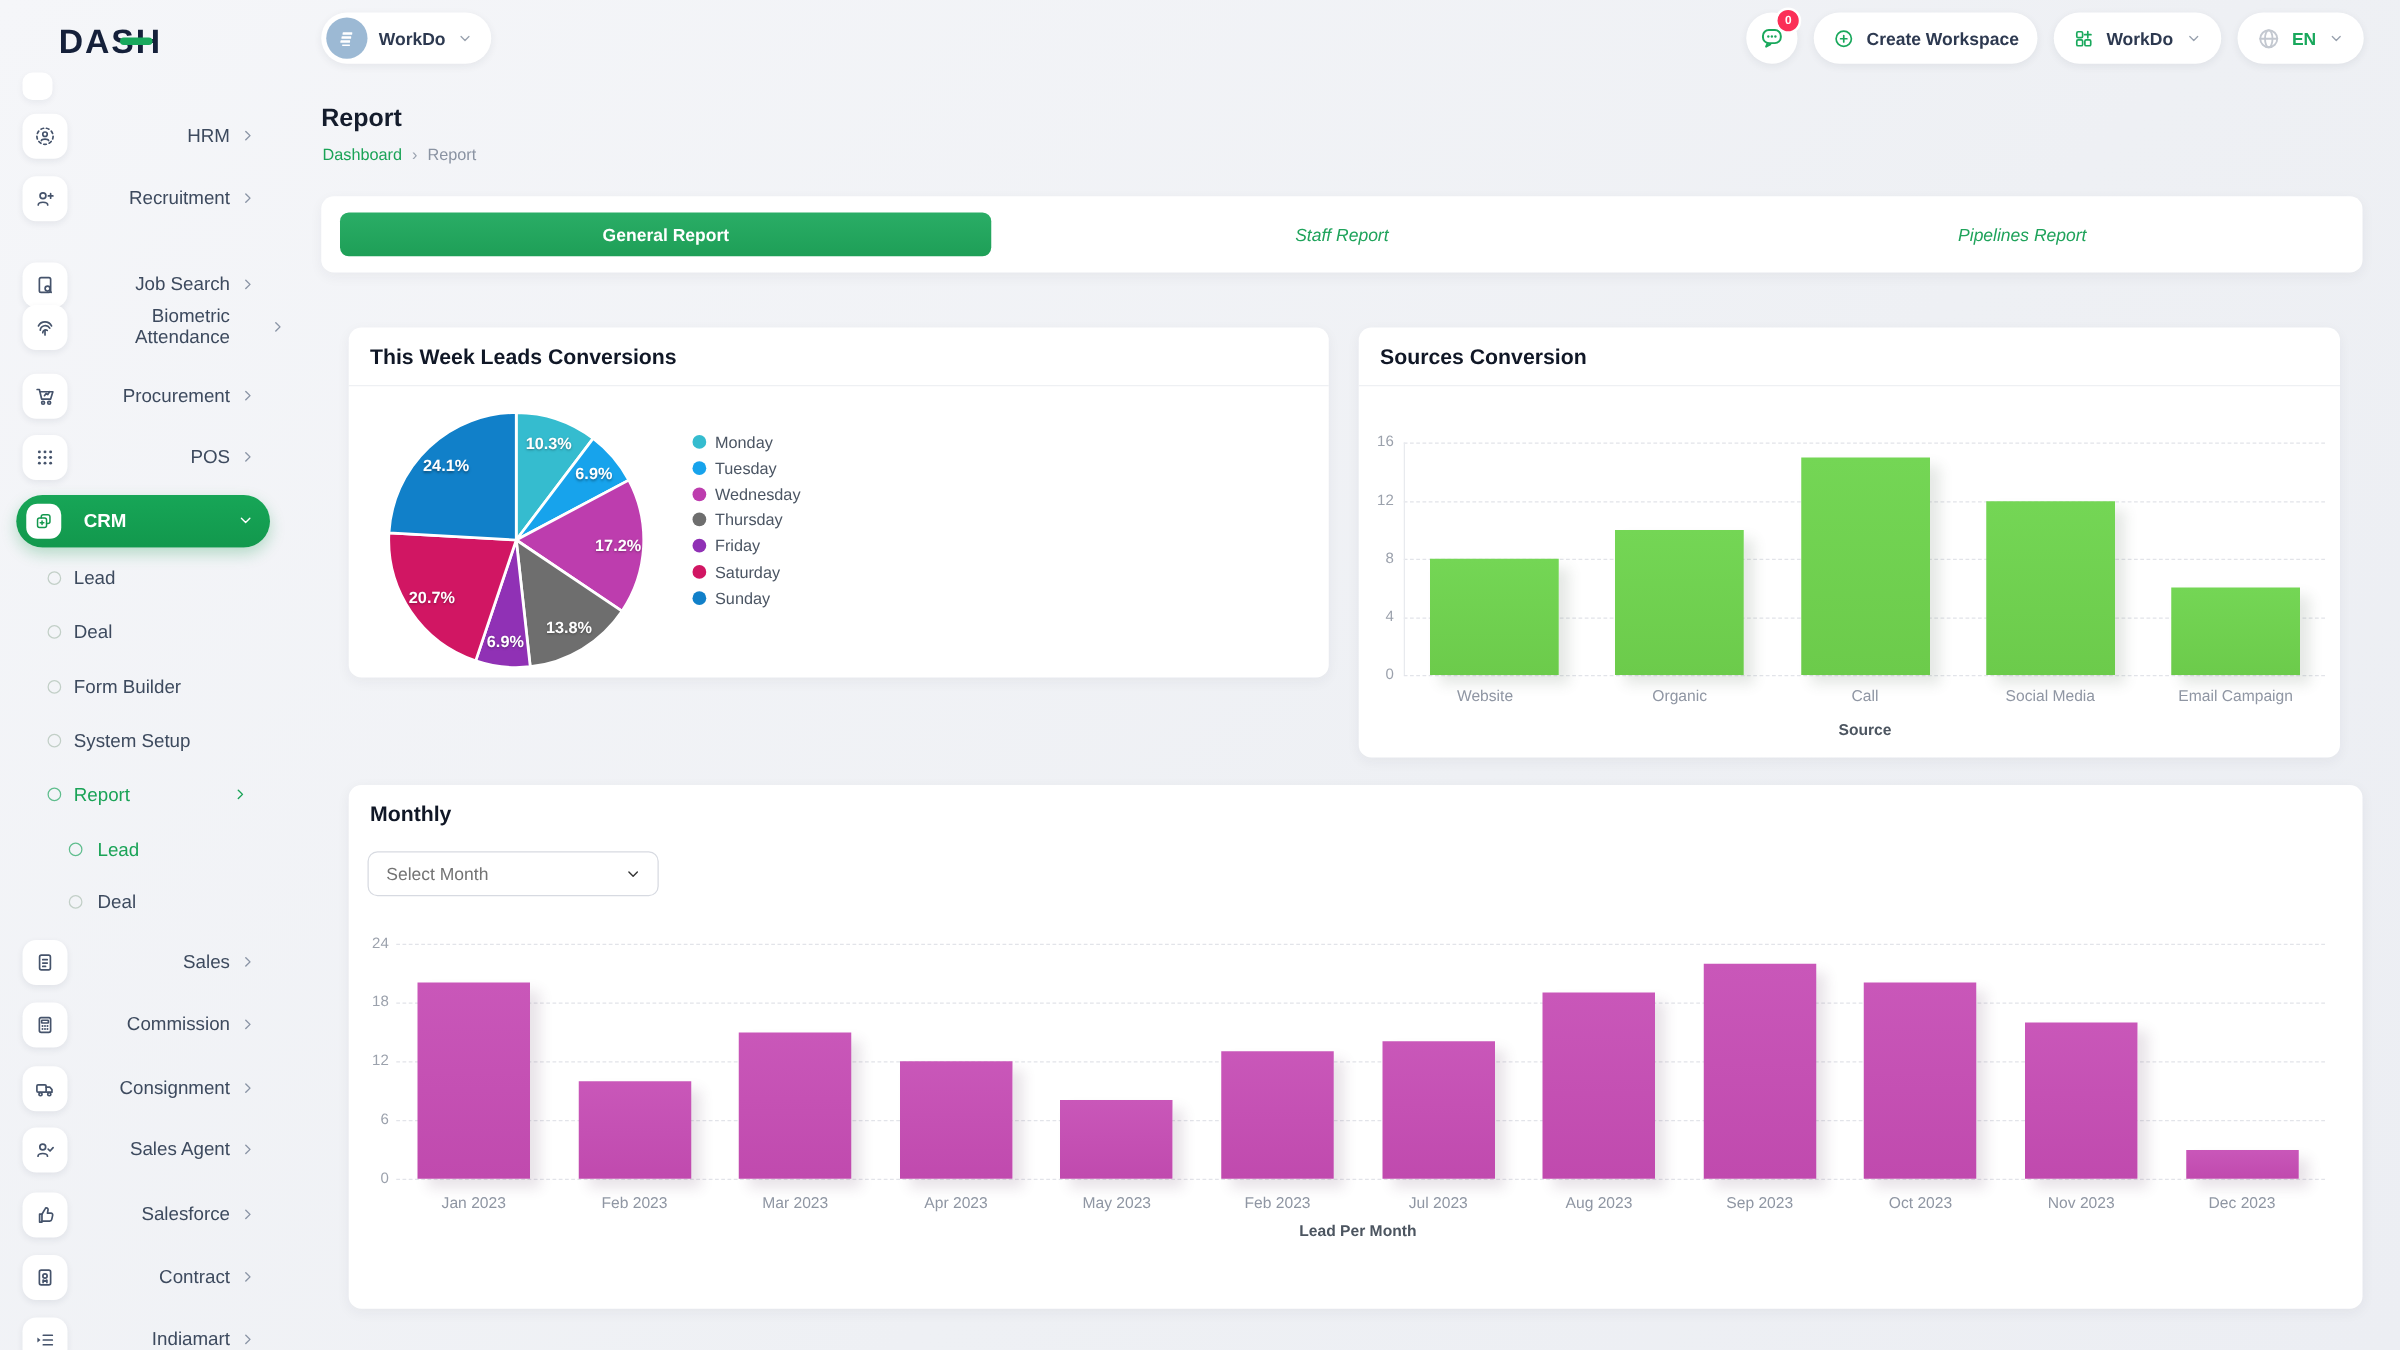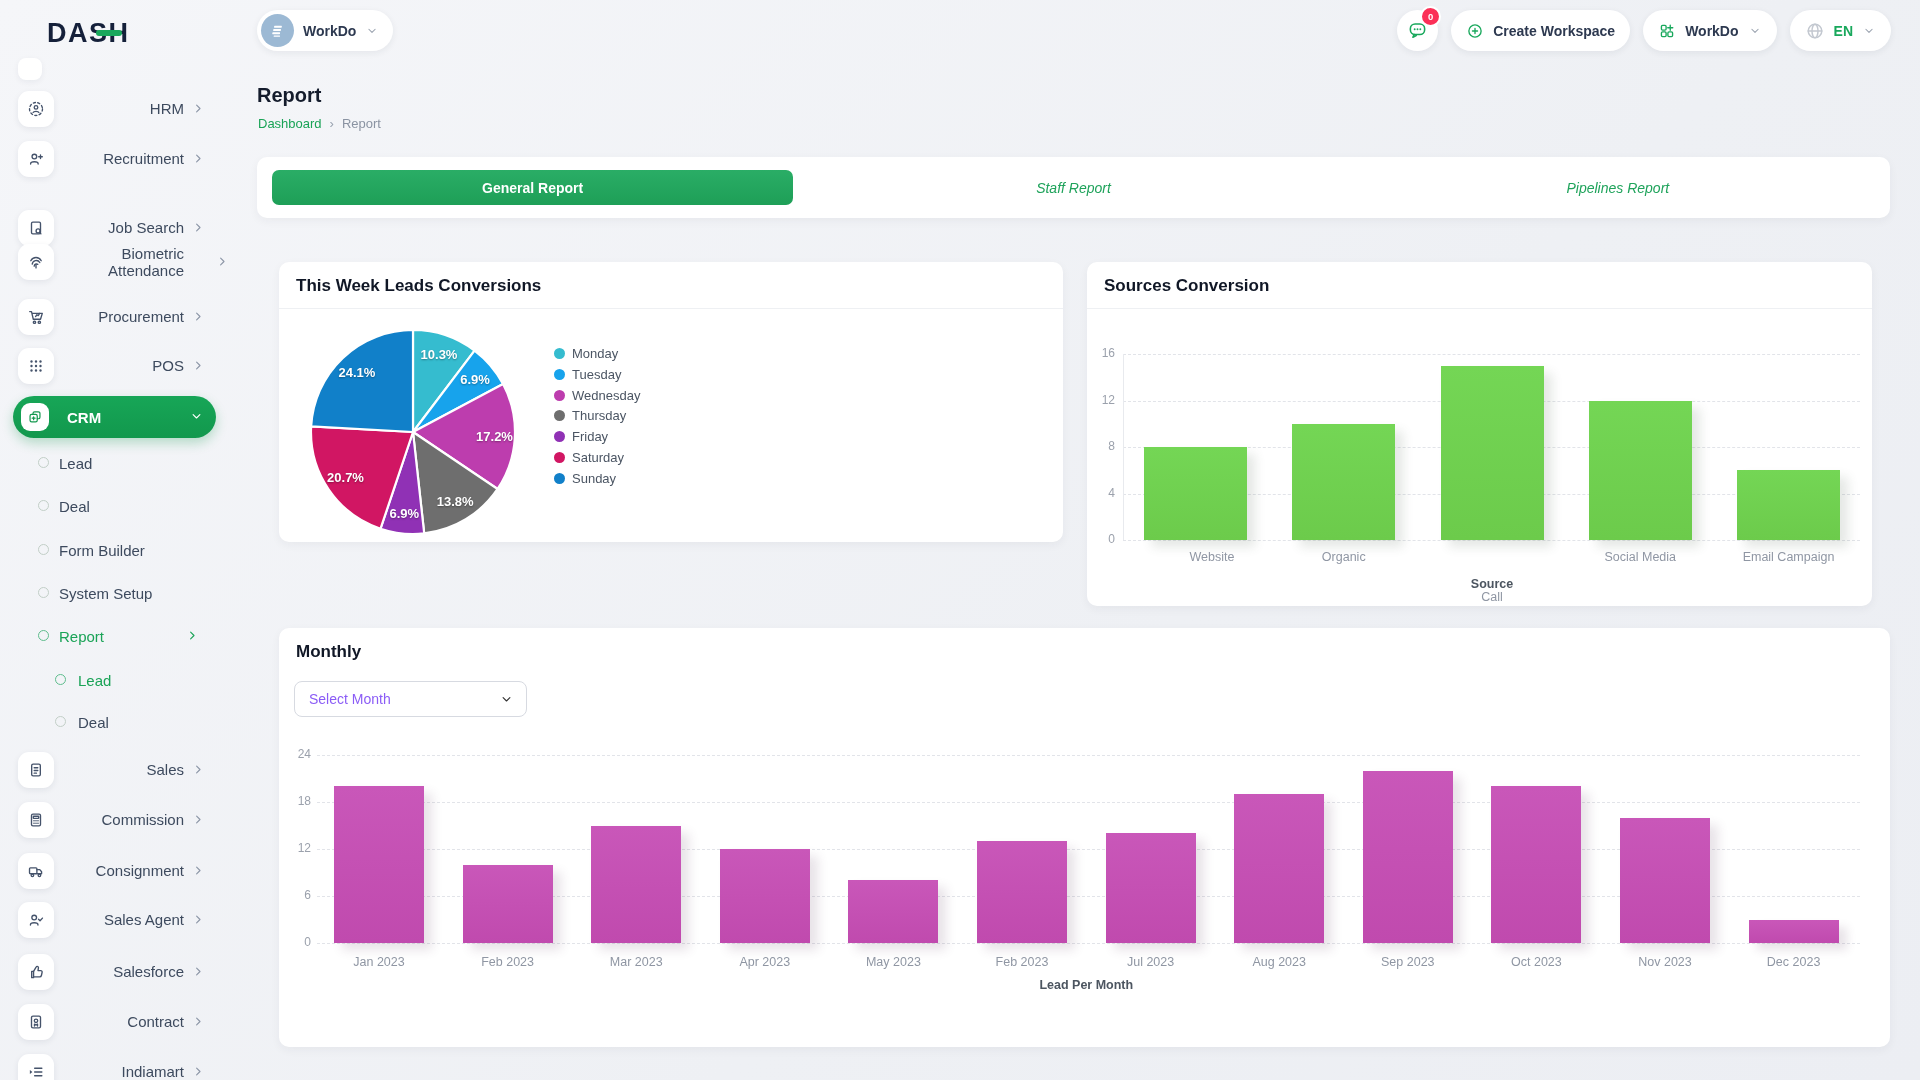--- a/index.html
+++ b/index.html
@@ -62,21 +62,21 @@
   .bar{position:absolute;cursor:pointer;}
   .src-bar{background:linear-gradient(180deg,#74d655,#6ccb4b);box-shadow:8px 7px 10px rgba(70,90,70,.14);}
   .mon-bar{background:linear-gradient(180deg,#c957b9,#c04aae);box-shadow:8px 7px 10px rgba(90,60,90,.14);}
   .cat{position:absolute;font-size:12.5px;color:#8f96a3;text-align:center;transform:translateX(-50%);white-space:nowrap;}
   .axis-title{position:absolute;font-size:12.5px;font-weight:700;color:#4c5560;transform:translateX(-50%);white-space:nowrap;}
   .leg-row{position:absolute;display:flex;align-items:center;gap:7px;font-size:13px;color:#4b5563;cursor:pointer;}
   .leg-dot{width:11px;height:11px;border-radius:50%;}
   .pie-label{font-size:13px;font-weight:700;fill:#fff;text-anchor:middle;text-shadow:0 1px 2px rgba(0,0,0,.35);}
   .select{position:absolute;left:15px;top:53px;width:233px;height:36px;border:1px solid #d7dae1;border-radius:8px;background:#fff;
           display:flex;align-items:center;justify-content:space-between;padding:0 12px 0 14px;box-sizing:border-box;
-          font-size:14px;color:#8b5cf6;cursor:pointer;}
+          font-size:14px;color:#737373;cursor:pointer;}
   svg{display:block;}
 </style>
 </head>
 <body>
 
 <div class="page">
 
   <aside>
     <div class="logo"><span>DAS</span><span class="hwrap">H<i class="hbar"></i></span></div>
     <div class="remnant"></div>
@@ -495,25 +495,25 @@
       <div class="tick" style="left: 0px; top: 223.5px; width: 28px;">4</div>
       <div class="grid" style="left: 36px; top: 231.5px; width: 737px;"></div>
       <div class="tick" style="left: 0px; top: 177px; width: 28px;">8</div>
       <div class="grid" style="left: 36px; top: 185px; width: 737px;"></div>
       <div class="tick" style="left: 0px; top: 130.5px; width: 28px;">12</div>
       <div class="grid" style="left: 36px; top: 138.5px; width: 737px;"></div>
       <div class="tick" style="left: 0px; top: 84px; width: 28px;">16</div>
       <div class="grid" style="left: 36px; top: 92px; width: 737px;"></div>
       <div class="vaxis" style="left: 36px; top: 92px; height: 186px;"></div>
       <div class="bar src-bar" style="left: 57px; top: 185px; width: 103px; height: 93px;"></div>
-      <div class="cat" style="left: 125px; top: 288px;">Website</div>
+      <div class="cat" style="left: 101px; top: 288px;">Website</div>
       <div class="bar src-bar" style="left: 205.3px; top: 161.8px; width: 103px; height: 116.3px;"></div>
       <div class="cat" style="left: 256.75px; top: 288px;">Organic</div>
       <div class="bar src-bar" style="left: 353.5px; top: 103.6px; width: 103px; height: 174.4px;"></div>
-      <div class="cat" style="left: 405px; top: 288px; margin-top: 40px;">Call</div>
+      <div class="cat" style="left: 405px; top: 288px;">Call</div>
       <div class="bar src-bar" style="left: 501.8px; top: 138.5px; width: 103px; height: 139.5px;"></div>
       <div class="cat" style="left: 553.25px; top: 288px;">Social Media</div>
       <div class="bar src-bar" style="left: 650px; top: 208.3px; width: 103px; height: 69.8px;"></div>
       <div class="cat" style="left: 701.5px; top: 288px;">Email Campaign</div>
       <div class="axis-title" style="left: 405px; top: 315px;">Source</div>
     </div>
 
   <div class="card" id="mon-card" style="left:279px;top:628px;width:1611px;height:419px;">
     <div class="card-h no-line">Monthly</div>
     <div class="select">

